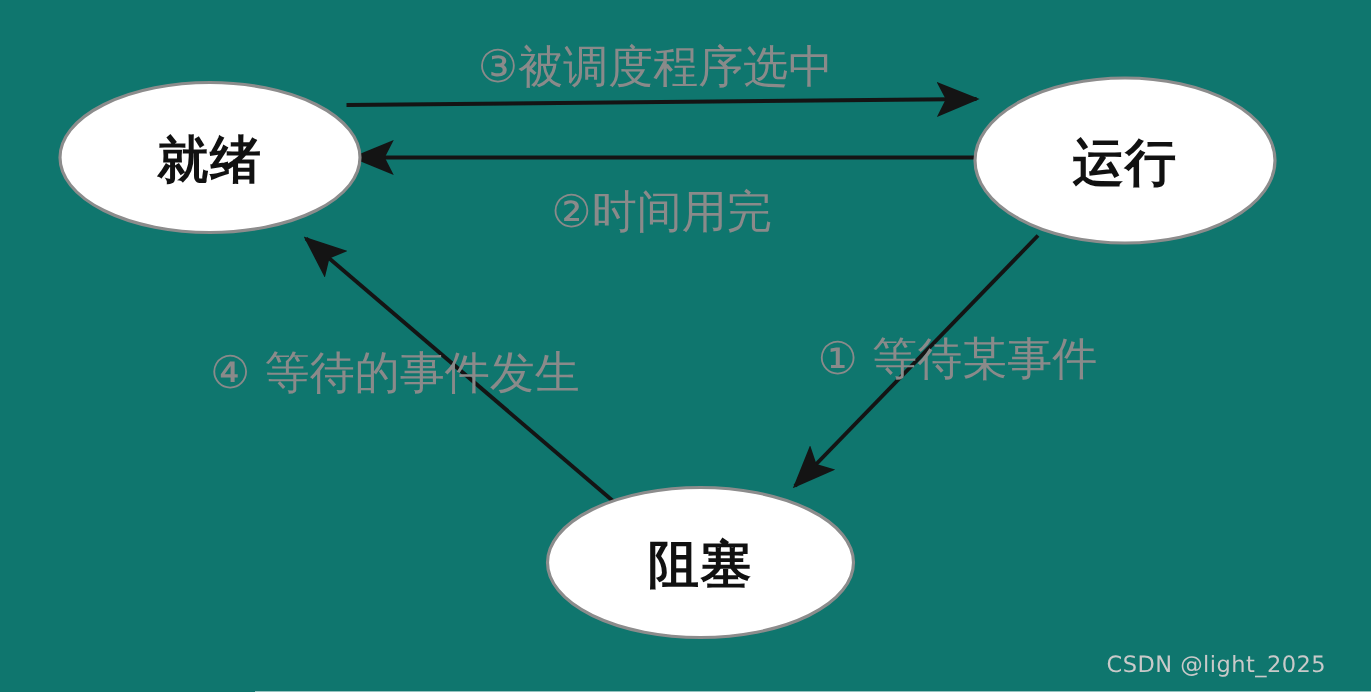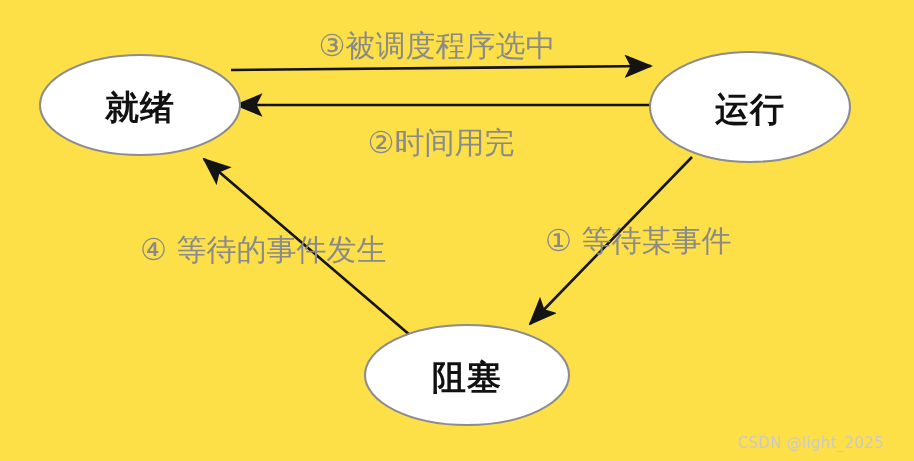--- a/index.html
+++ b/index.html
@@ -7,21 +7,21 @@
     padding: 0;
     background: #ffffff;
   }
   body {
     font-family: "DejaVu Sans", "Liberation Sans", sans-serif;
   }
   #canvas {
     position: relative;
     width: 914px;
     height: 461px;
-    background: #fde047;
+    background: #0f766e;
     overflow: hidden;
   }
   #diagram {
     position: absolute;
     left: 0;
     top: 0;
     width: 914px;
     height: 461px;
   }
   .node-label {

